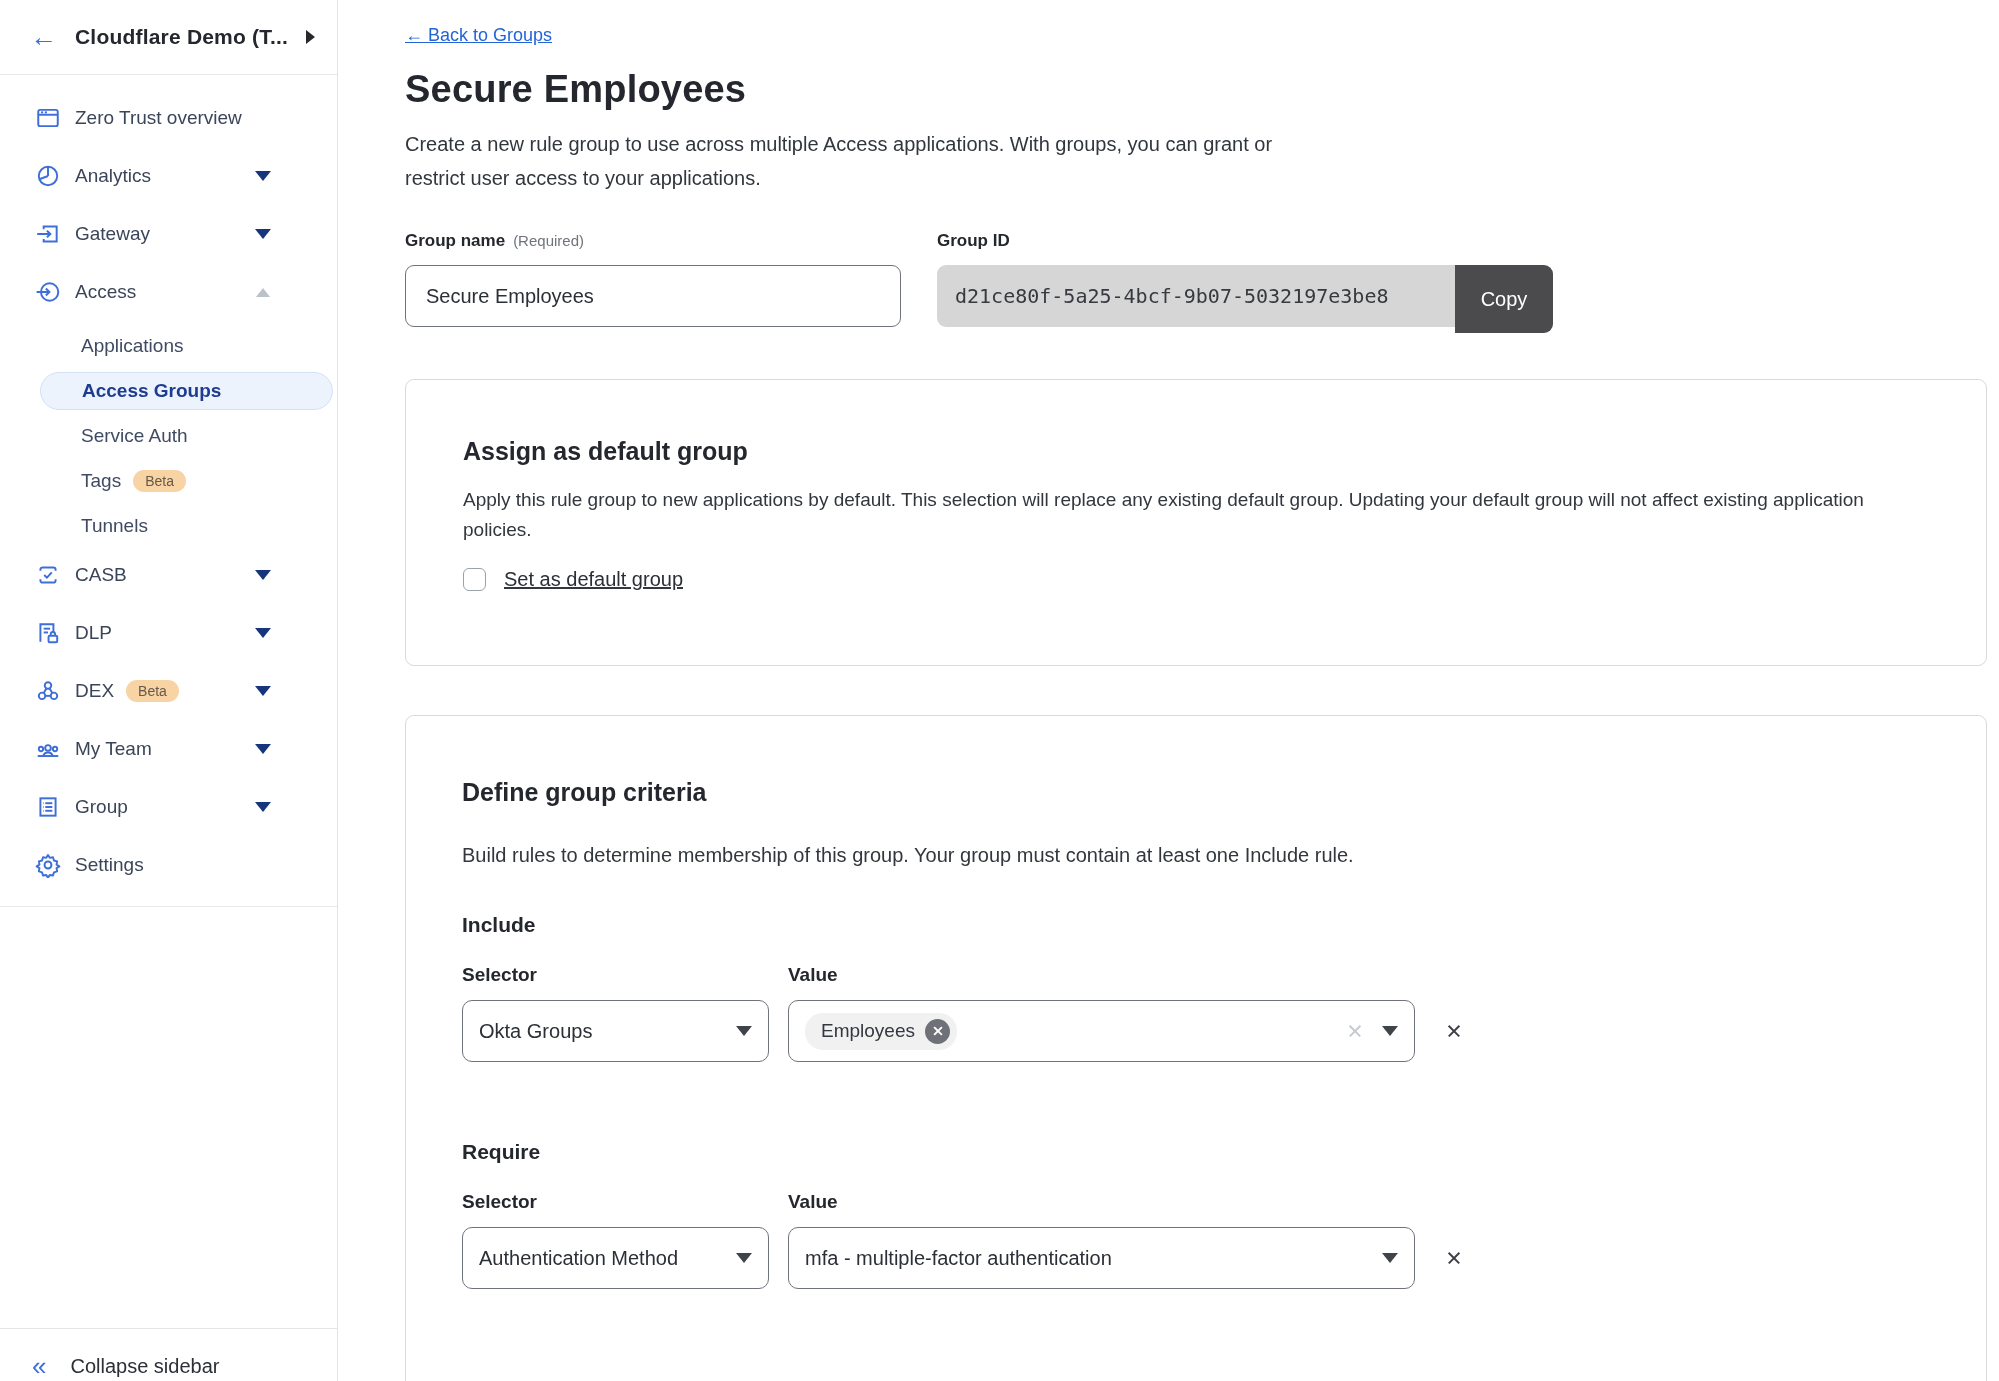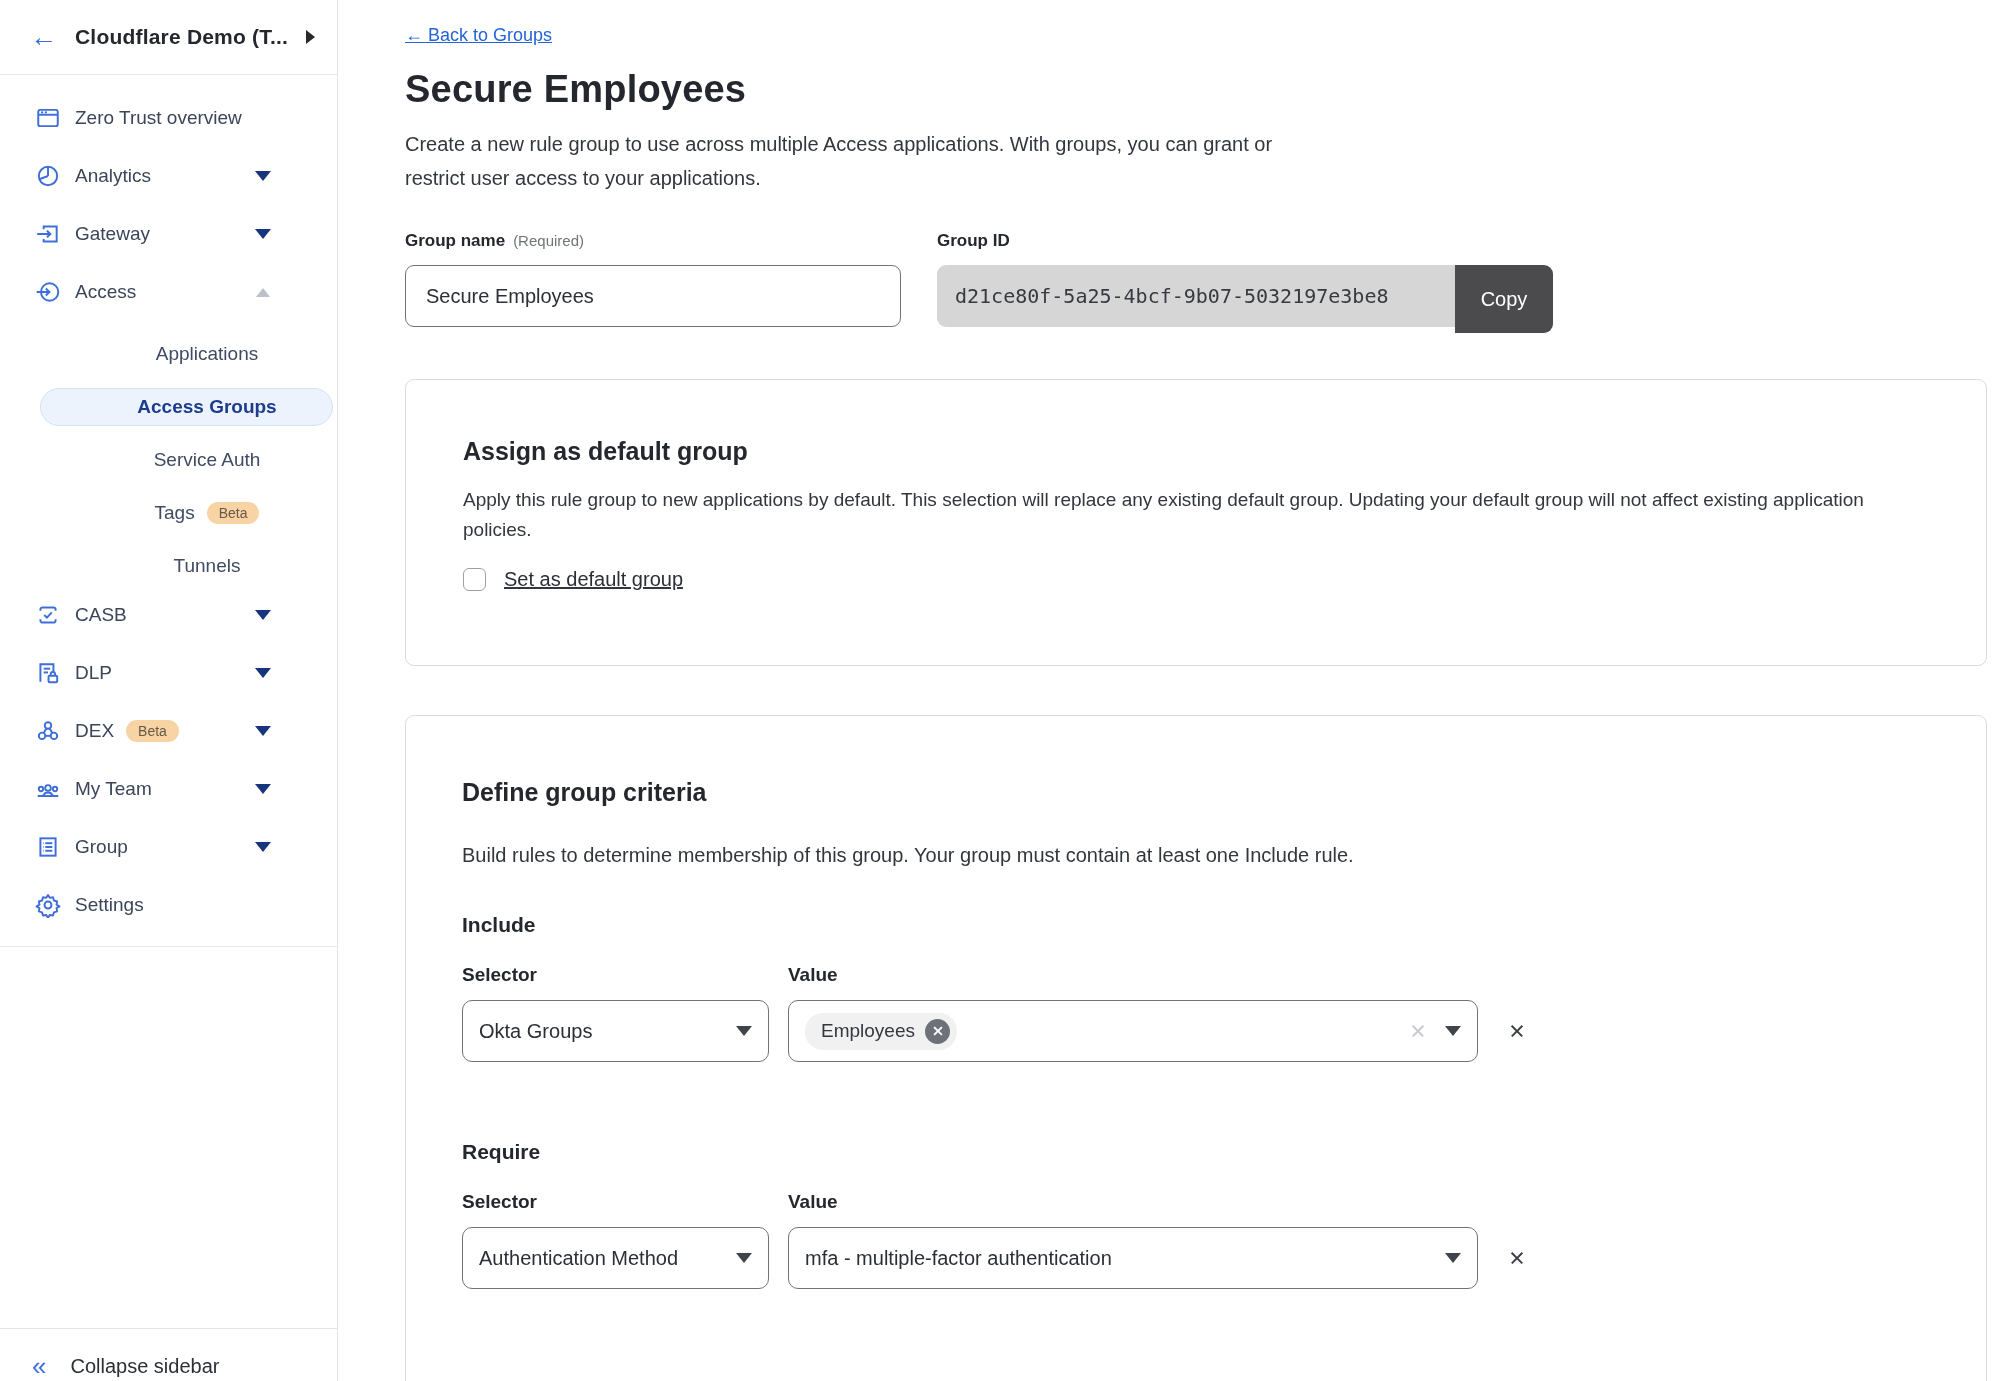--- a/index.html
+++ b/index.html
@@ -24,22 +24,22 @@
   .nav-item { display:flex; align-items:center; height:58px; padding:0 0 0 34px; cursor:pointer; }
   .nav-icon { width:27px; height:27px; margin-right:14px; display:flex; align-items:center; justify-content:center; }
   .nav-icon svg { display:block; }
   .nav-label { font-size:19px; color:#3b4559; }
   .caret-down { width:0; height:0; border-left:8px solid transparent; border-right:8px solid transparent;
     border-top:10px solid #16357d; margin-left:auto; margin-right:66px; }
   .caret-up { width:0; height:0; border-left:7px solid transparent; border-right:7px solid transparent;
     border-bottom:9px solid #bcc1c9; margin-left:auto; margin-right:67px; }
 
   .subnav { display:flex; flex-direction:column; }
-  .subitem { display:flex; align-items:center; height:38px; margin:14px 4px 1px 40px;
-    padding-left:41px; border-radius:20px; cursor:pointer;justify-content:center; }
+  .subitem { display:flex; align-items:center; height:38px; margin:6px 4px 1px 40px;
+    padding-left:41px; border-radius:20px; cursor:pointer; }
   .subitem .nav-label { font-size:19px; color:#3f4a63; }
   .subitem.selected { background:#ecf3fc; border:1px solid #d3e2f7; }
   .subitem.selected .nav-label { color:#1d3c8f; font-weight:bold; }
 
   .beta-badge { background:#f8d3a4; color:#66594a; font-size:14px; border-radius:12px;
     padding:3px 12px; margin-left:12px; }
 
   .nav-end-divider { border-bottom:1px solid #e9eaec; margin-top:12px; }
 
   .sb-footer { margin-top:auto; border-top:1px solid #e4e5e7; padding:24px 0 2px 32px;
@@ -81,21 +81,21 @@
   .rule-heading { font-size:21px; font-weight:bold; color:#24272d; }
   .include-heading { margin-top:46px; }
   .require-heading { margin-top:78px; }
   .rule-labels { display:flex; margin-top:27px; }
   .rule-labels .col-label { font-size:19px; font-weight:bold; color:#24272d; }
   .sel-label { width:326px; }
   .rule-row { display:flex; align-items:center; margin-top:14px; }
   .dropdown { height:62px; border:1.5px solid #6f747b; border-radius:10px; display:flex; align-items:center;
     padding:0 16px 0 16px; cursor:pointer; background:#fff; }
   .dd-selector { width:307px; margin-right:19px; }
-  .dd-value { width:690px; }
+  .dd-value { width:627px; }
   .dd-text { font-size:20px; color:#2b2f36; flex:1; white-space:nowrap; overflow:hidden; }
   .dd-caret { width:0; height:0; border-left:8px solid transparent; border-right:8px solid transparent;
     border-top:10px solid #3f444b; margin-left:10px; }
 
   .tag-pill { background:#f1f1f2; border-radius:18px; display:flex; align-items:center;
     padding:6px 7px 6px 16px; }
   .tag-text { font-size:19px; color:#33383f; margin-right:10px; }
   .tag-x { width:25px; height:25px; border-radius:50%; background:#6e7278; position:relative; cursor:pointer; }
   .tag-x::before, .tag-x::after { content:""; position:absolute; left:50%; top:50%; width:11px; height:2px;
     background:#fff; }

